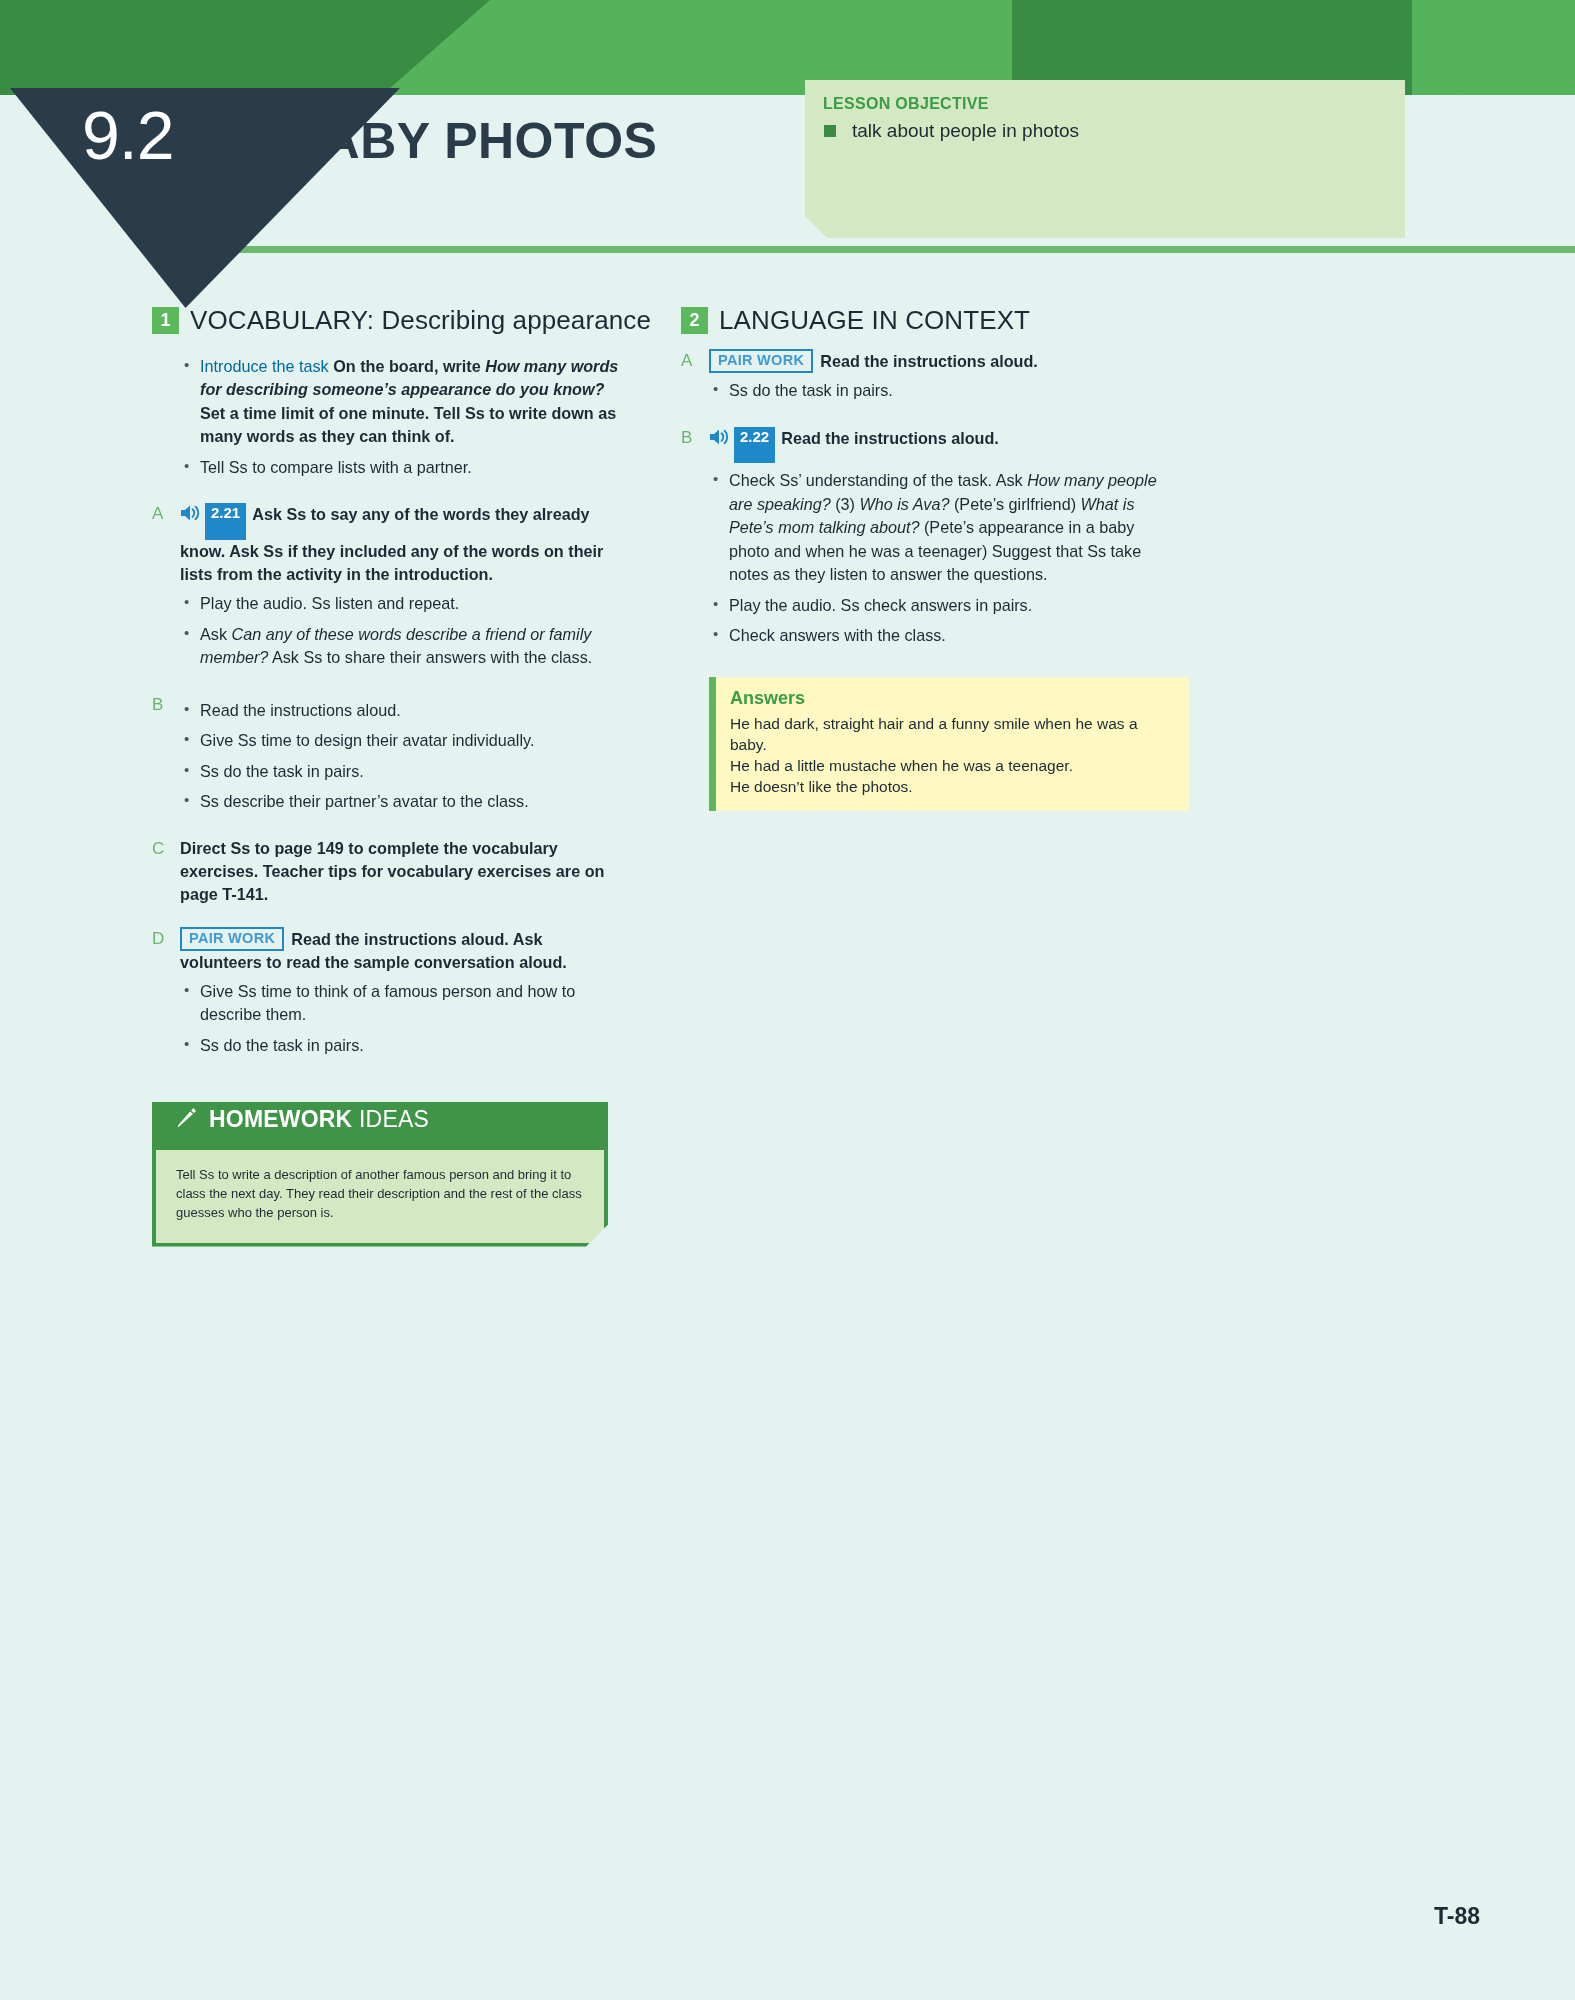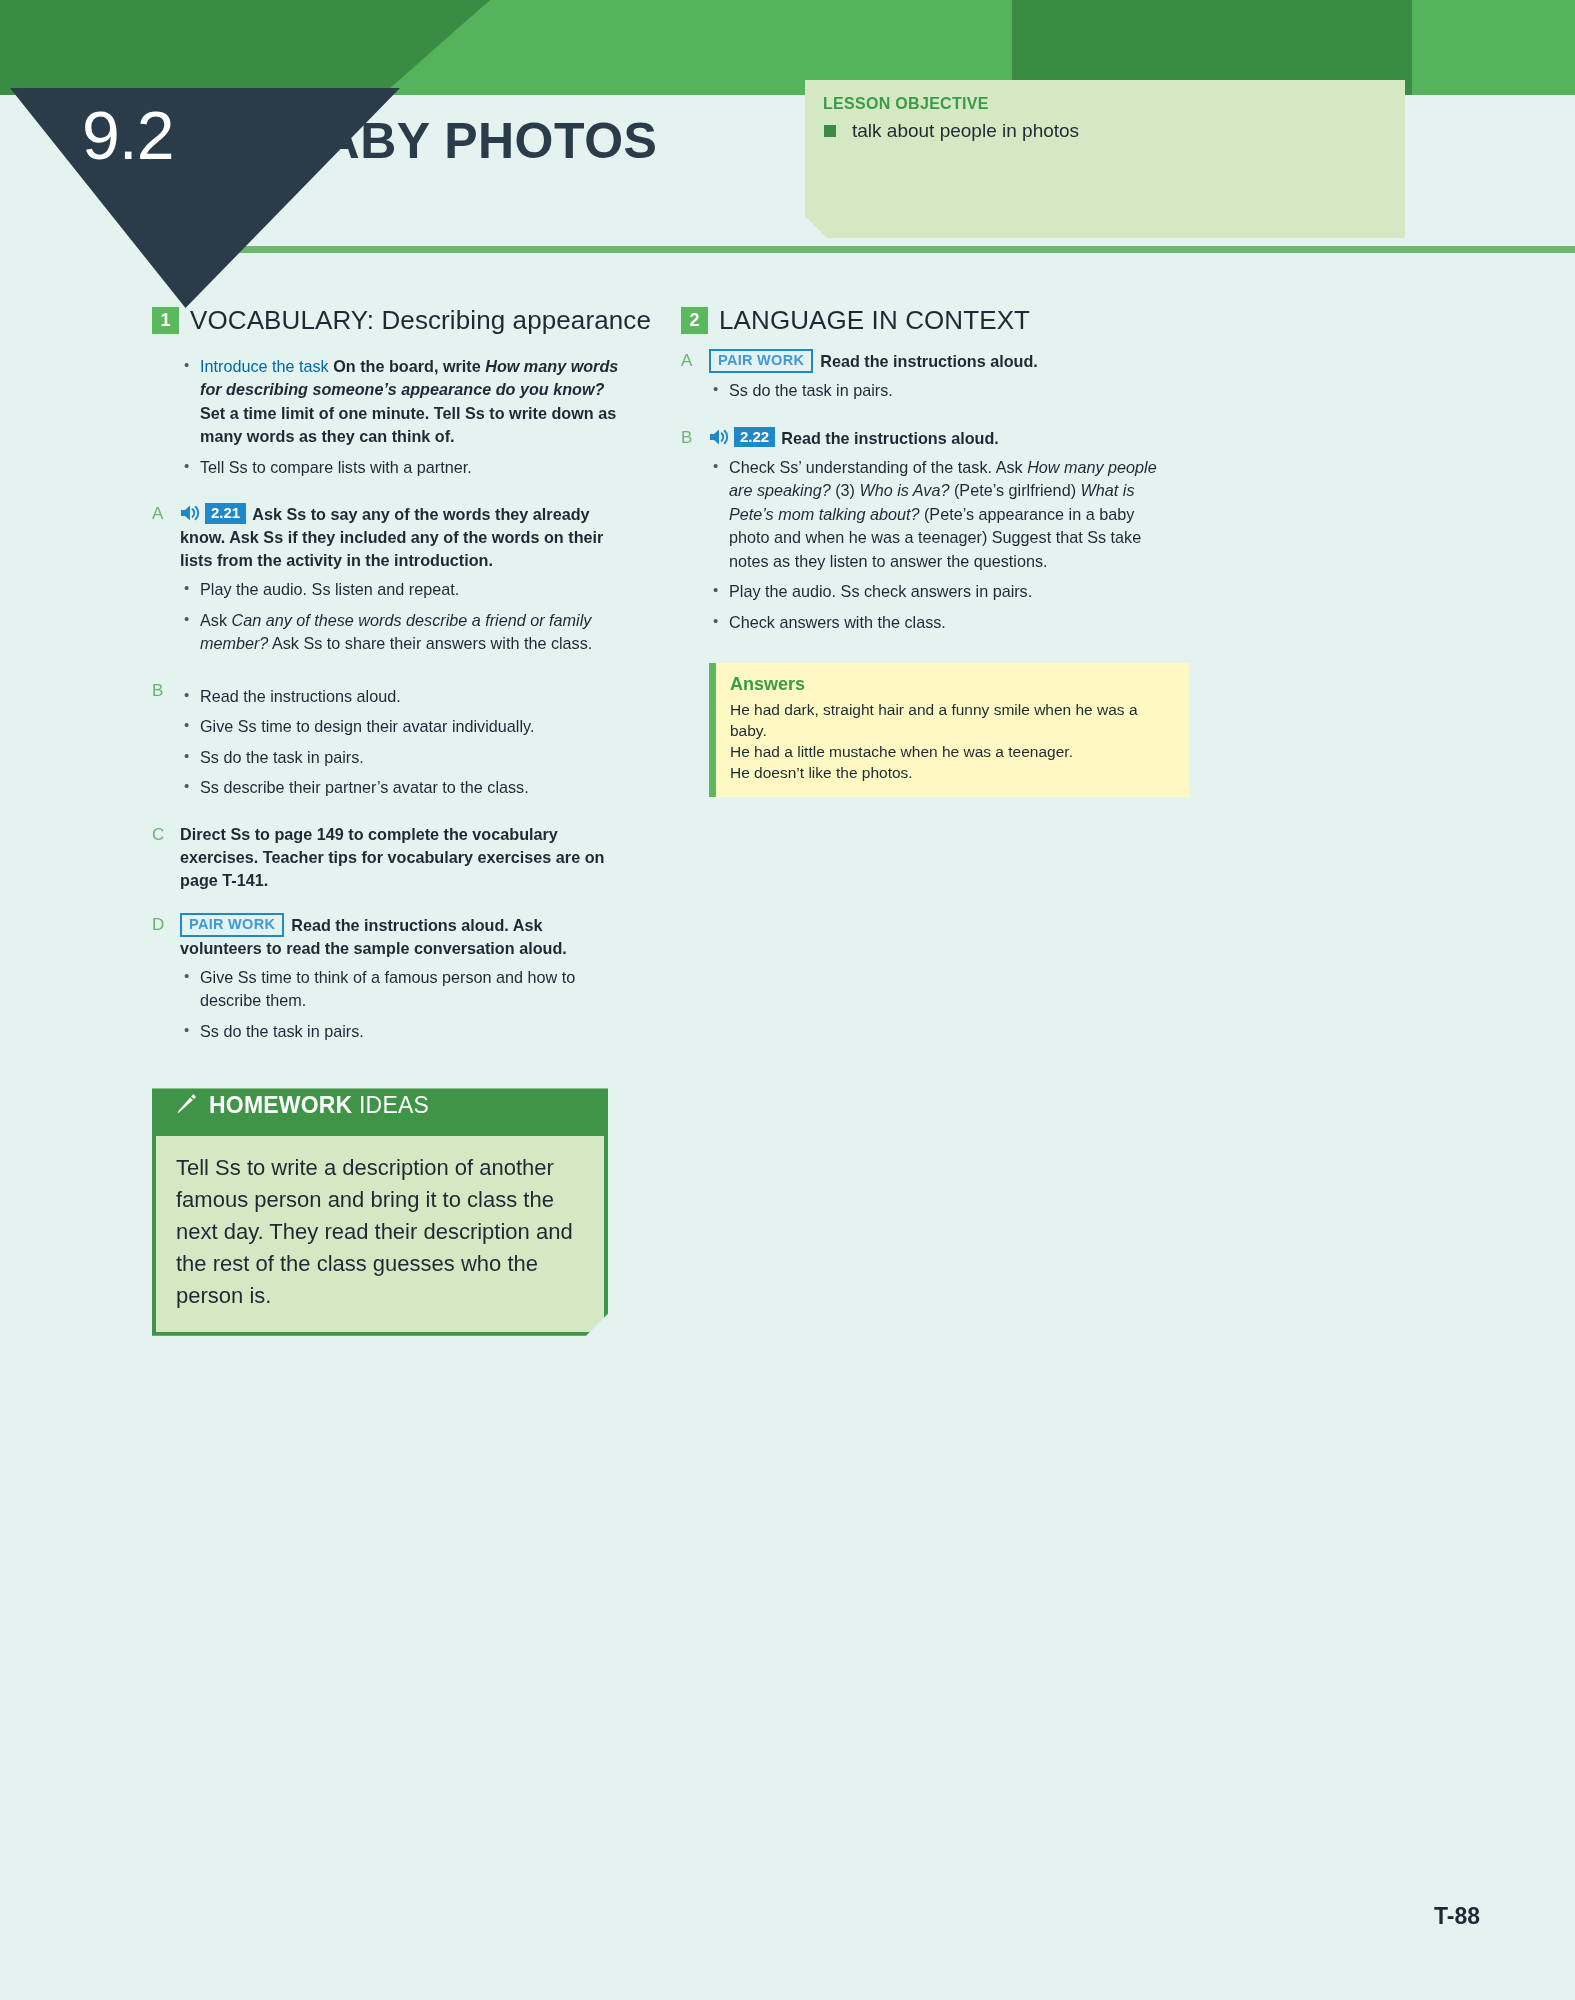--- a/index.html
+++ b/index.html
@@ -233,21 +233,21 @@
     margin-right: 6px;
     vertical-align: 1px;
   }
   .audio svg { vertical-align: -3px; margin-right: 3px; }
   .audio .tracknum {
     display: inline-block;
     background: #1f88c9;
     color: #ffffff;
     font-size: 15px;
     font-weight: bold;
-    padding: 1px 6px 2px 6px;
+    padding: 1px 6px 18px 6px;
     line-height: 1.18;
     vertical-align: 1px;
     text-align: center;
   }
 
   
   .hw-box {
     margin-top: 38px;
     width: 448px;
     position: relative;
@@ -265,21 +265,21 @@
   .hw-pencil { margin-right: 10px; display: flex; align-items: center; }
   .hw-title {
     font-size: 23px;
     color: #ffffff;
     letter-spacing: 0.2px;
   }
   .hw-title b { font-weight: bold; }
   .hw-title span { font-weight: normal; }
   .hw-body {
     padding: 16px 20px 20px 20px;
-    font-size: 22px;
+    font-size: 13px;
     line-height: 1.45;
     color: #1c2b33;
   }
 
   
   .ans-box {
     margin-top: 22px;
     margin-left: 28px;
     width: 445px;
     background: #fef9c3;

